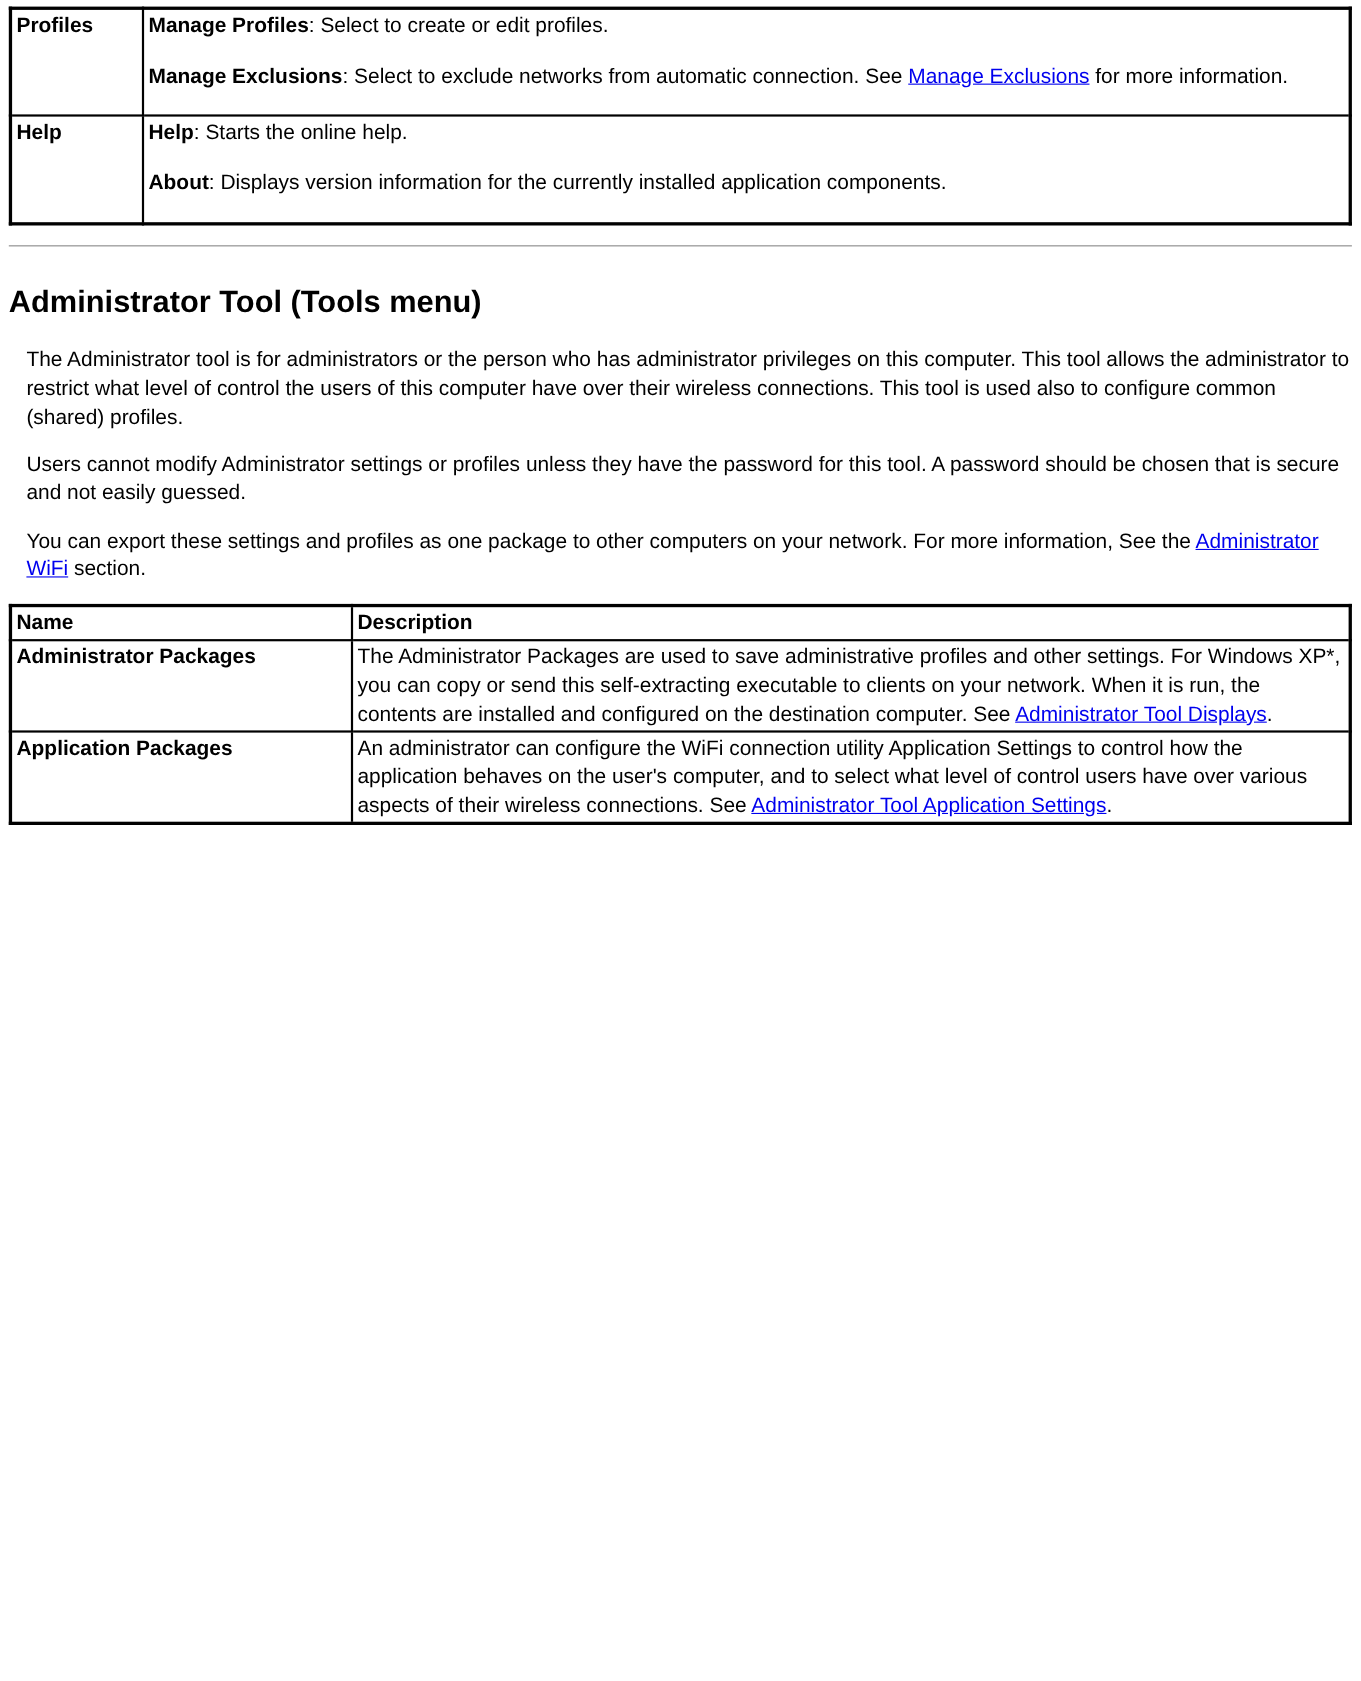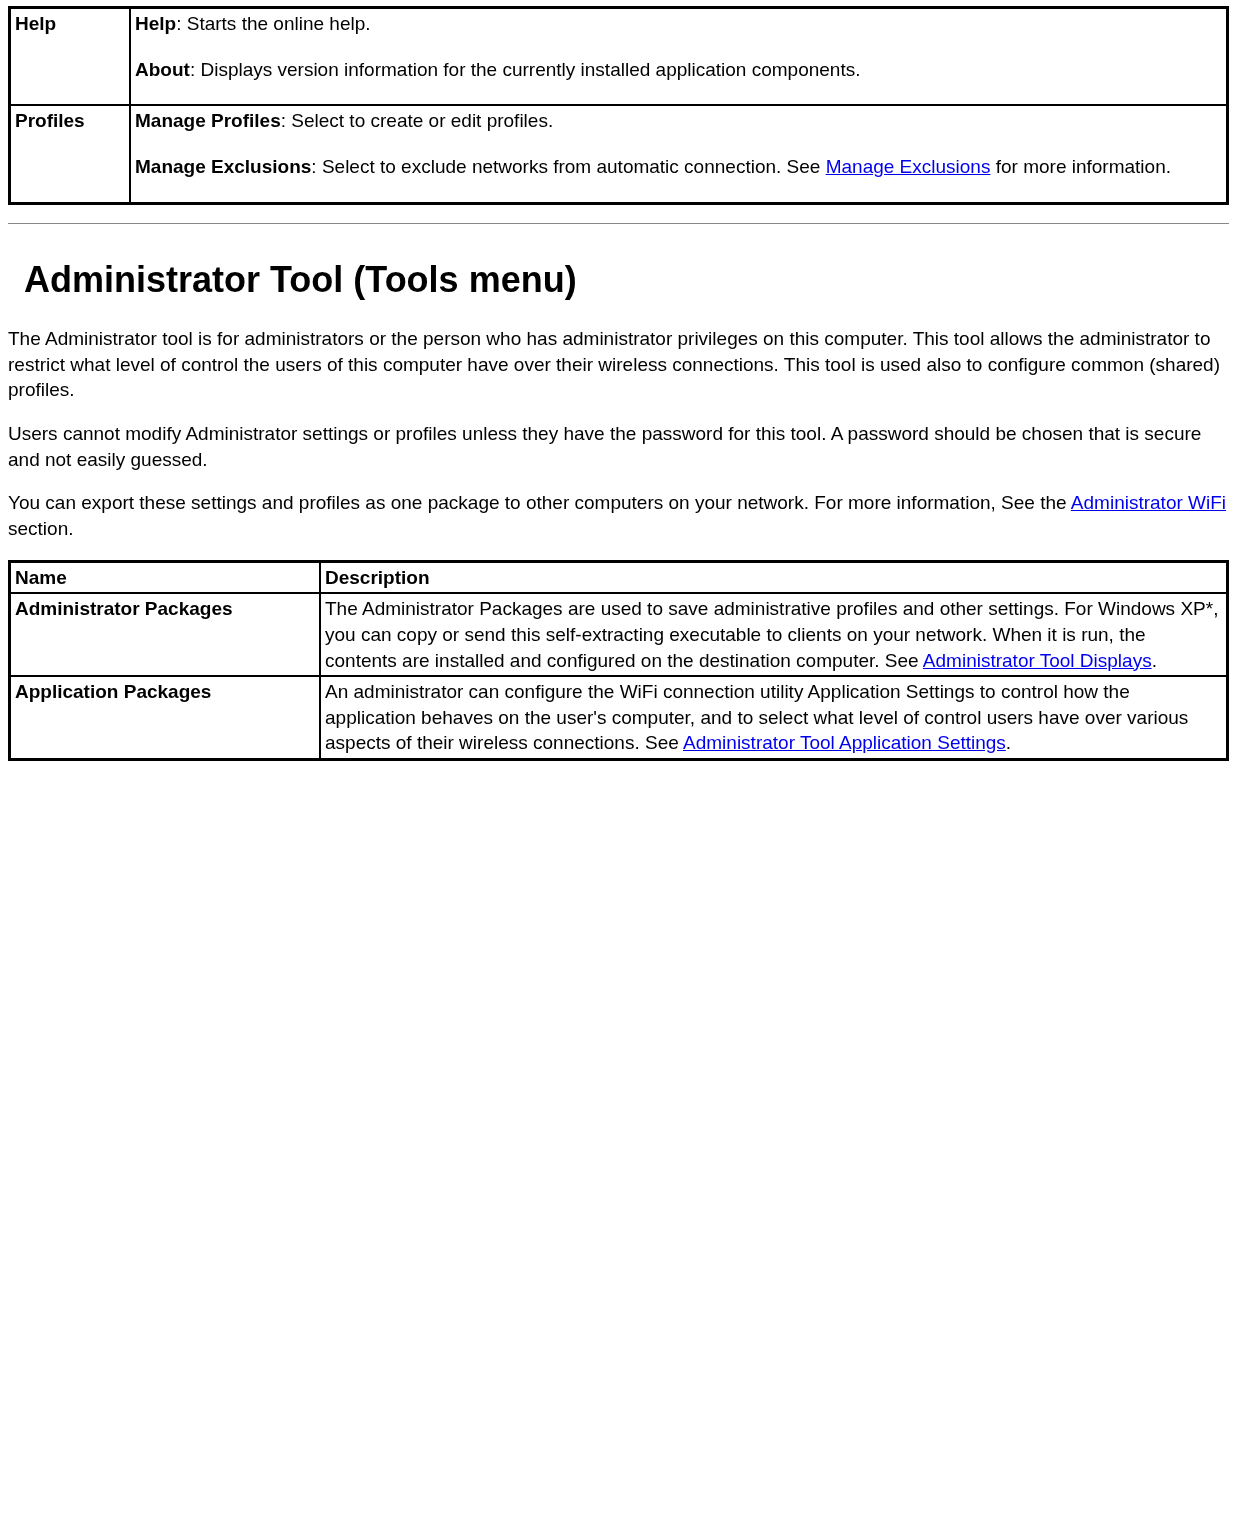--- a/index.html
+++ b/index.html
@@ -17,48 +17,48 @@
     border: 3px solid #000;
   }
   td, th {
     border: 2px solid #000;
     padding: 2px 4px;
     vertical-align: top;
     text-align: left;
   }
   .menu-cell { width: 110px; }
   .name-cell { width: 300px; }
-  p { margin: 0 0 18px 0; }
+  p { margin: 0 0 18px 16px; }
   .tight p { margin: 0 0 20px 0; }
   h2 {
-    font-size: 36px;
+    font-size: 28px;
     font-weight: 700;
-    margin: 32px 0 22px 16px;
+    margin: 32px 0 22px 0;
   }
   a { color: #0000EE; text-decoration: underline; }
   hr { border: none; border-top: 1px solid #888; margin: 18px 0 8px 0; }
   b { font-weight: 700; }
 </style>
 </head>
 <body>
 
 <table>
   <tbody>
       <tr>
+    <td class="menu-cell"><b>Profiles</b></td>
+    <td class="tight">
+      <p><b>Manage Profiles</b><span>: Select to create or edit profiles.</span></p>
+      <p><b>Manage Exclusions</b><span>: Select to exclude networks from automatic connection. See </span><a href="#">Manage Exclusions</a><span> for more information.</span></p>
+    </td>
+  </tr>
+  <tr>
     <td class="menu-cell"><b>Help</b></td>
     <td class="tight">
       <p><b>Help</b><span>: Starts the online help.</span></p>
       <p><b>About</b><span>: Displays version information for the currently installed application components.</span></p>
-    </td>
-  </tr>
-  <tr>
-    <td class="menu-cell"><b>Profiles</b></td>
-    <td class="tight">
-      <p><b>Manage Profiles</b><span>: Select to create or edit profiles.</span></p>
-      <p><b>Manage Exclusions</b><span>: Select to exclude networks from automatic connection. See </span><a href="#">Manage Exclusions</a><span> for more information.</span></p>
     </td>
   </tr>
 </tbody>
   </table>
 
 <hr>
 
 <h2>Administrator Tool (Tools menu)</h2>
 
 <p>The Administrator tool is for administrators or the person who has administrator privileges on this computer. This tool allows the administrator to restrict what level of control the users of this computer have over their wireless connections. This tool is used also to configure common (shared) profiles.</p>

